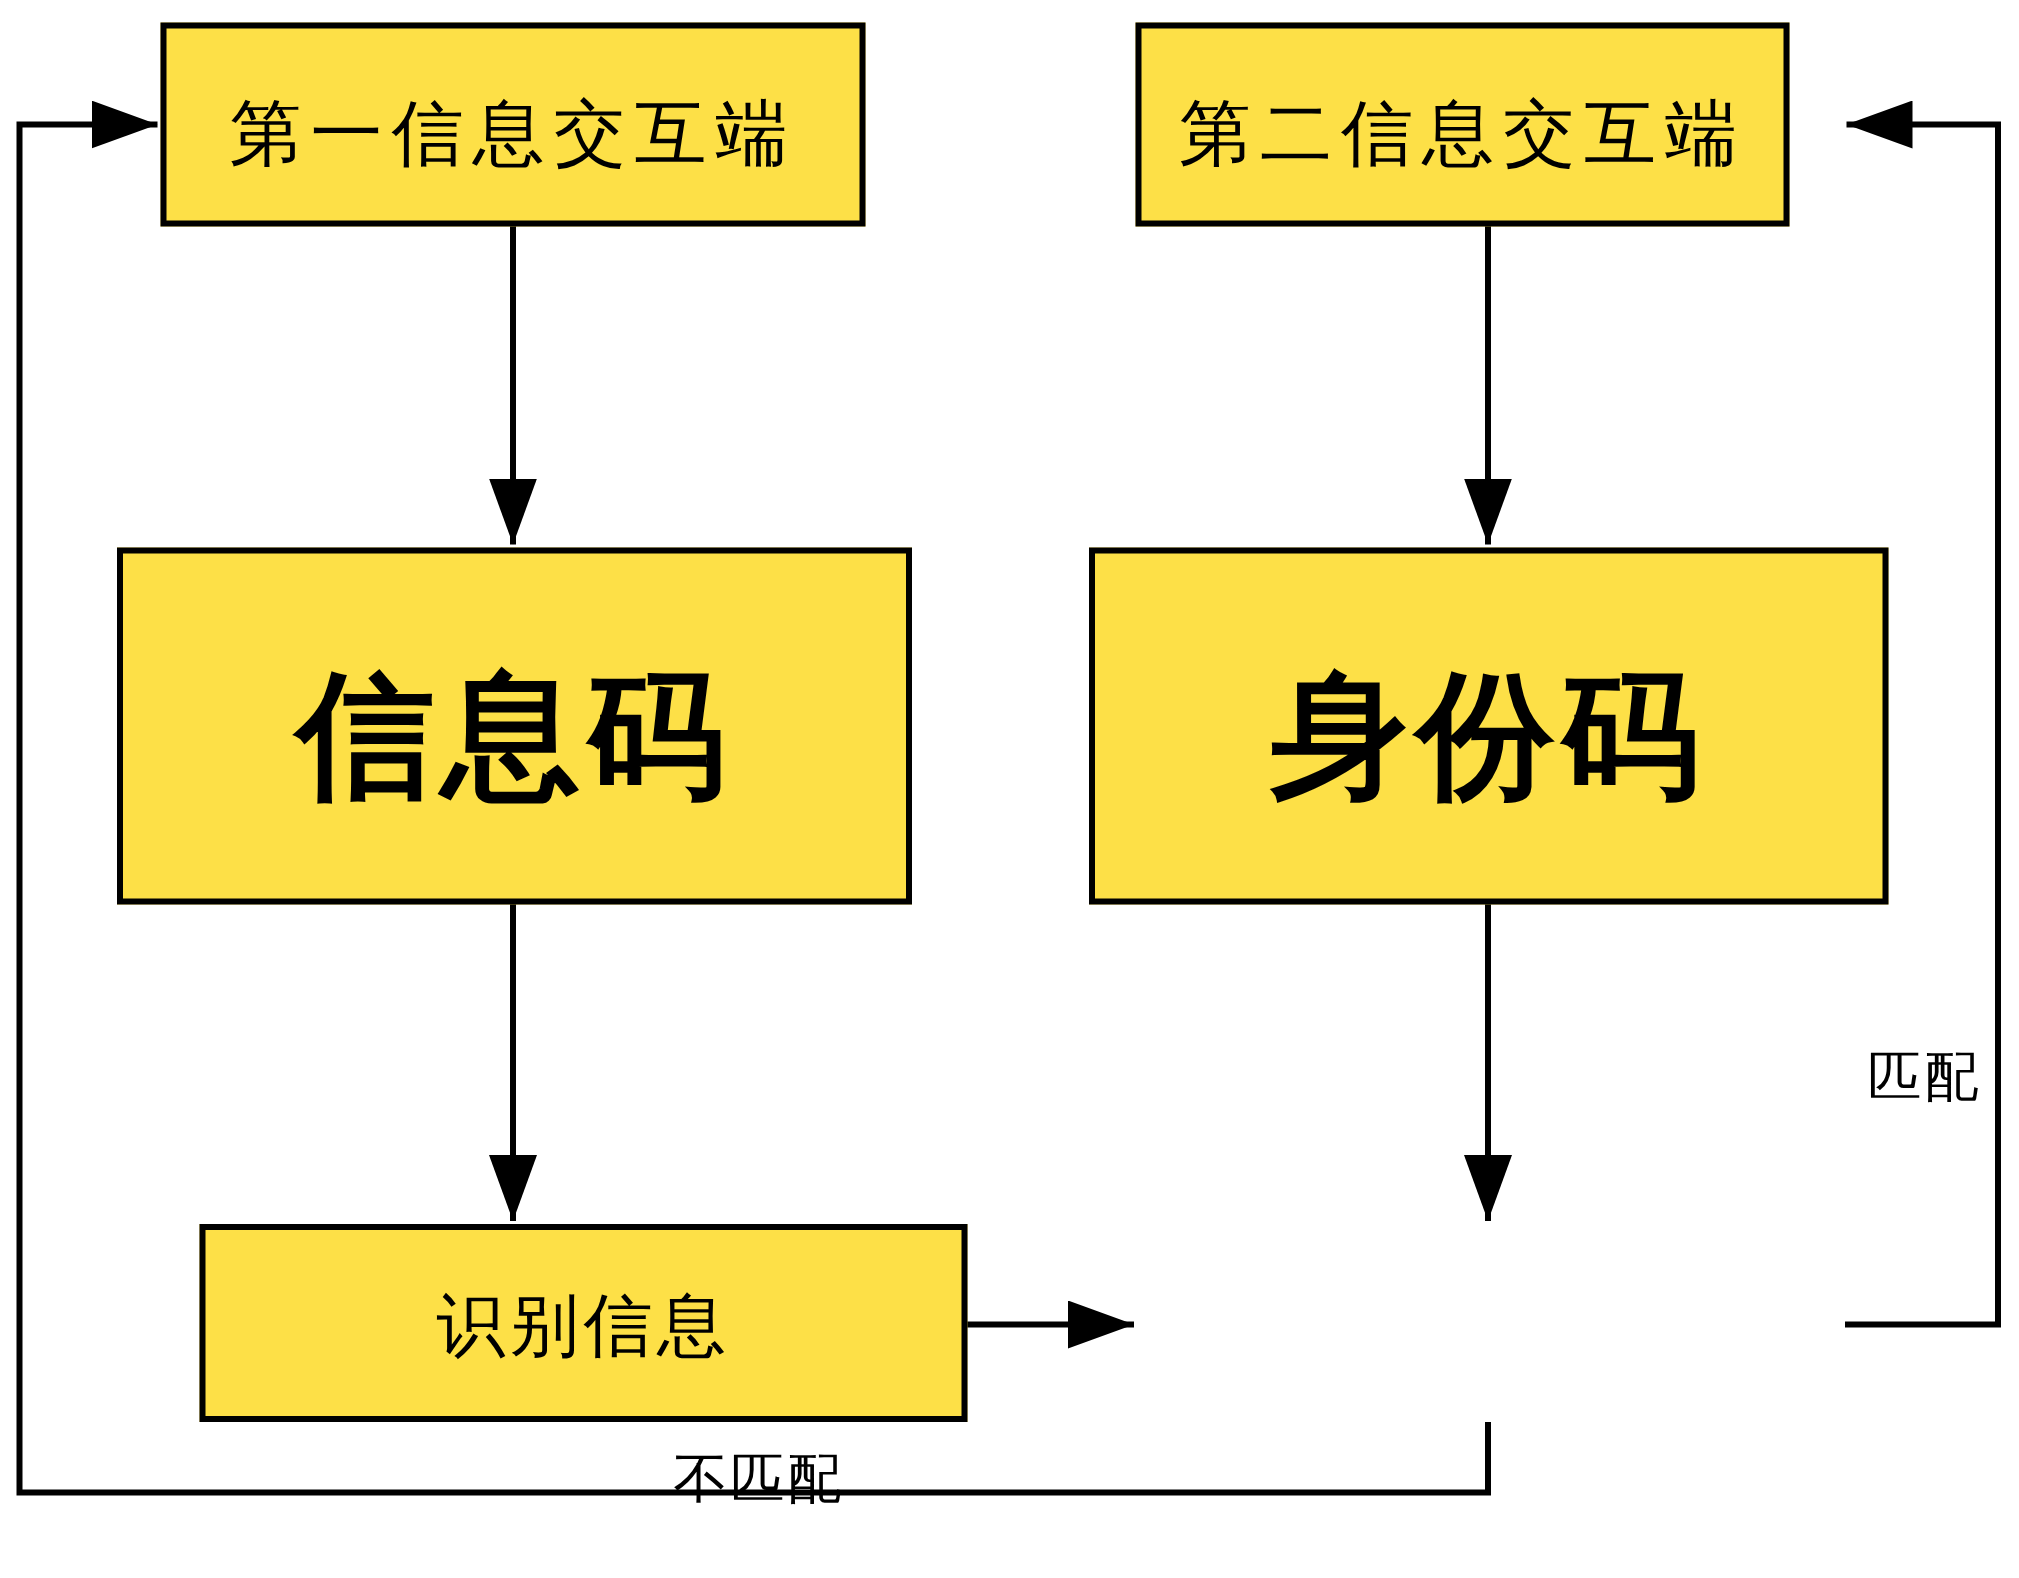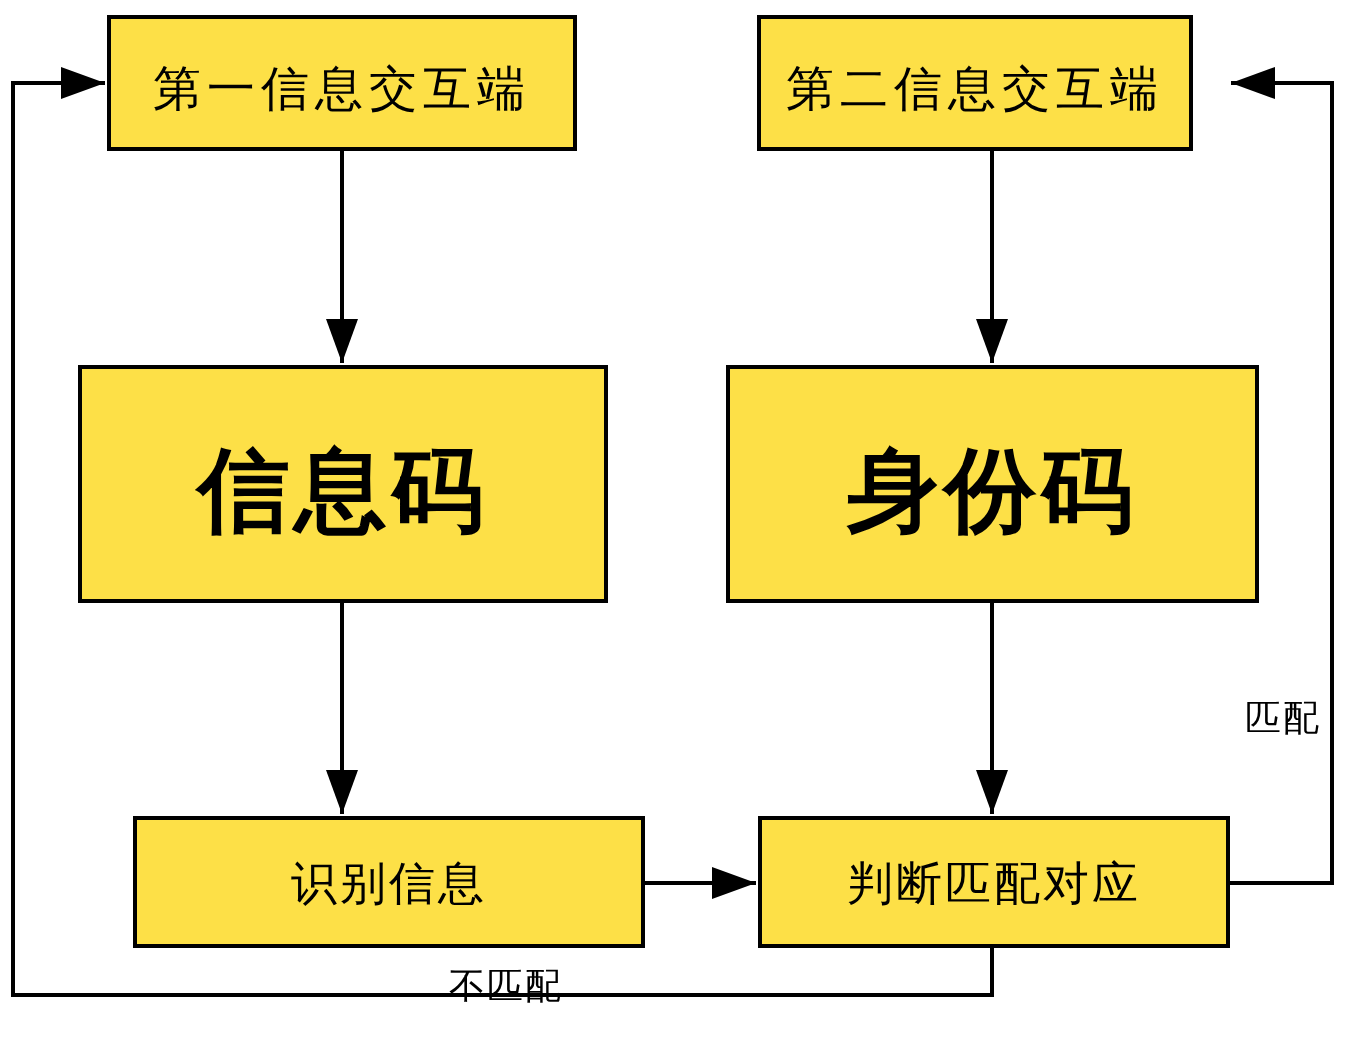--- a/index.html
+++ b/index.html
@@ -103,21 +103,18 @@
   </div>
 
   <div class="box row-mid" style="left:726px; top:365px; width:533px; height:238px;">
     <span>身份码</span>
   </div>
 
   <div class="box row-bottom" style="left:107px; top:816px; width:512px; height:132px;margin-left:26px;">
     <span>识别信息</span>
   </div>
 
-  <div class="box row-bottom" style="left:758px; top:816px; width:472px; height:132px;">
-    <span>判断匹配对应</span>
-  </div>
 
   <div class="edge-label" style="left:1245px; top:658px;margin-top:36px;">匹配</div>
 
   <div class="edge-label" style="left:449px; top:962px;">不匹配</div>
 
 </div>
 
 </body></html>

